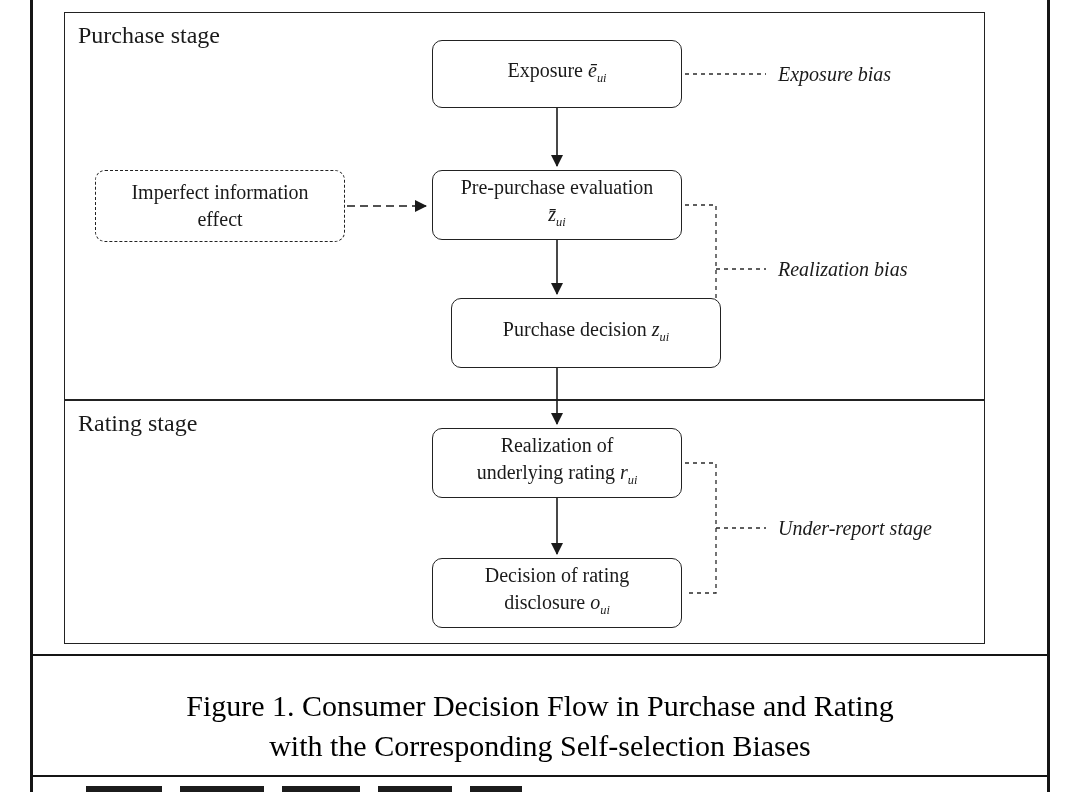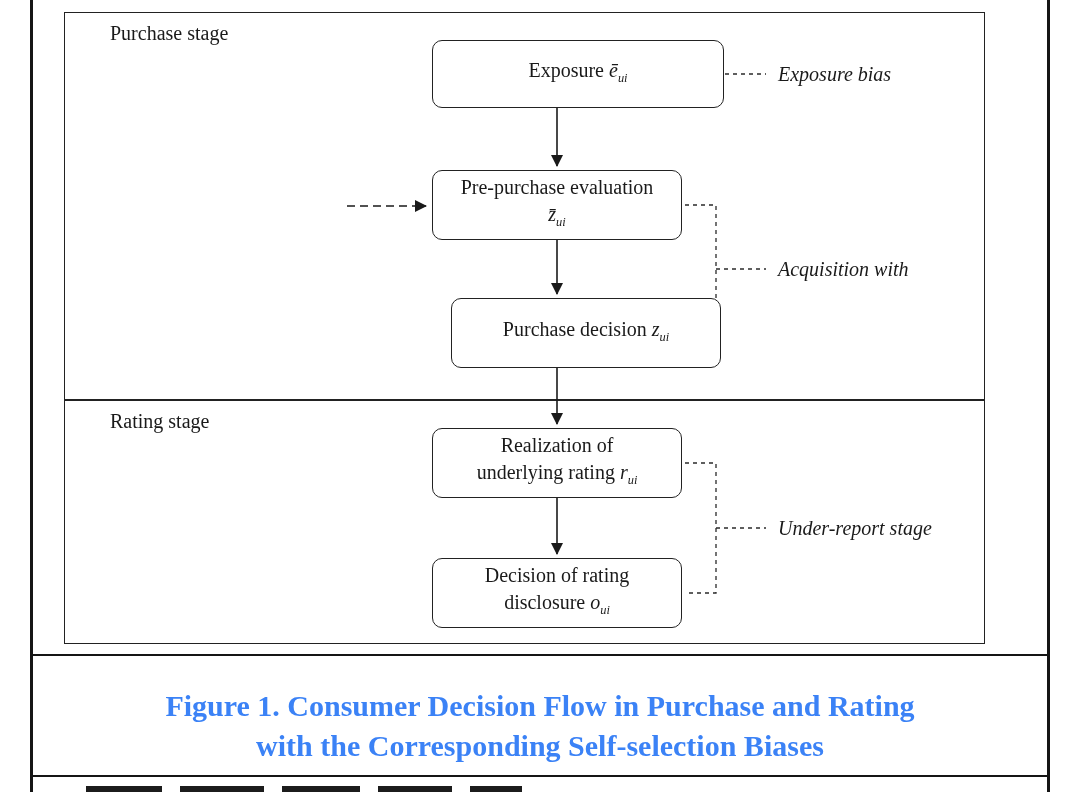--- a/index.html
+++ b/index.html
@@ -5,36 +5,36 @@
   * { margin:0; padding:0; box-sizing:border-box; }
   body { background:#ffffff; }
   .canvas {
     position:relative; width:1080px; height:792px; background:#ffffff;
     font-family:"Liberation Serif", serif; color:#1a1a1a; overflow:hidden;
   }
   .frame-v { position:absolute; top:0; width:3px; height:792px; background:#151515; }
   .rule { position:absolute; left:30px; width:1020px; height:2px; background:#151515; }
   .inner-box { position:absolute; left:64px; top:12px; width:921px; height:632px; border:1.5px solid #222; background:transparent; }
   .stage-divider { position:absolute; left:64px; top:399px; width:921px; height:1.6px; background:#222; }
-  .stage-label { position:absolute; font-size:20px;margin-left:32px; }
+  .stage-label { position:absolute; font-size:24px; }
   .node {
     position:absolute; border:1.6px solid #222; border-radius:10px; background:#ffffff;
     display:flex; flex-direction:column; align-items:center; justify-content:center;
     font-size:20px; line-height:27px; text-align:center;
   }
   .node.dashed { border-style:dashed; }
   .nline { white-space:nowrap; }
   .mvar { font-style:italic; }
   sub { font-size:0.62em; font-style:italic; }
   .bias-label { position:absolute; font-style:italic; font-size:20px; transform:translateY(-50%); white-space:nowrap; }
   .connectors { position:absolute; left:0; top:0; pointer-events:none; }
   .sline { stroke:#1a1a1a; stroke-width:1.6; fill:none; }
   .dline { stroke:#1a1a1a; stroke-width:1.5; stroke-dasharray:8 5; fill:none; }
   .dline2 { stroke:#2a2a2a; stroke-width:1.3; stroke-dasharray:4 4; fill:none; }
-  .caption { position:absolute; left:34px; width:1012px; top:686px; text-align:center; font-weight:bold; font-size:30px; line-height:40px; color:#3b82f6; }
+  .caption { position:absolute; left:34px; width:1012px; top:686px; text-align:center; font-weight:normal; font-size:30px; line-height:40px; color:#000000; }
   .smudge { position:absolute; background:#1c1c1c; height:6px; top:786px; }
 </style>
 </head>
 <body>
 
 <div class="canvas">
 
   <div class="frame-v" style="left:30px;"></div>
   <div class="frame-v" style="left:1047px;"></div>
 
@@ -60,27 +60,31 @@
 
     <line class="dline2" x1="685" y1="74" x2="766" y2="74"></line>
 
     <polyline class="dline2" points="685,205 716,205 716,333 685,333"></polyline>
     <line class="dline2" x1="716" y1="269" x2="766" y2="269"></line>
 
     <polyline class="dline2" points="685,463 716,463 716,593 685,593"></polyline>
     <line class="dline2" x1="716" y1="528" x2="766" y2="528"></line>
   </svg>
 
-  <div class="node" style="left:432px; top:40px; width:292px; height:68px;">
+  <div class="node" style="left:432px; top:40px; width:250px; height:68px;">
     <div class="nline">
       <span>Exposure</span>
       <span class="mvar"><span>ē</span><sub>ui</sub></span>
     </div>
   </div>
 
+  <div class="node dashed" style="left:95px; top:170px; width:250px; height:72px;">
+    <div class="nline">Imperfect information</div>
+    <div class="nline">effect</div>
+  </div>
 
   <div class="node" style="left:432px; top:170px; width:250px; height:70px;align-items:center;">
     <div class="nline">Pre-purchase evaluation</div>
     <div class="nline">
       <span class="mvar"><span>z̄</span><sub>ui</sub></span>
     </div>
   </div>
 
   <div class="node" style="left:451px; top:298px; width:270px; height:70px;">
     <div class="nline">
@@ -99,21 +103,21 @@
 
   <div class="node" style="left:432px; top:428px; width:250px; height:70px;">
     <div class="nline">Realization of</div>
     <div class="nline">
       <span>underlying rating</span>
       <span class="mvar"><span>r</span><sub>ui</sub></span>
     </div>
   </div>
 
   <div class="bias-label" style="left:778px; top:74px;">Exposure bias</div>
-  <div class="bias-label" style="left:778px; top:269px;">Acquisition with</div>
+  <div class="bias-label" style="left:778px; top:269px;">Realization bias</div>
   <div class="bias-label" style="left:778px; top:528px;">Under-report stage</div>
 
   <div class="rule" style="top:654px;"></div>
   <div class="caption">
     <div>Figure 1. Consumer Decision Flow in Purchase and Rating</div>
     <div>with the Corresponding Self-selection Biases</div>
   </div>
   <div class="rule" style="top:775px;"></div>
 
   <div>

